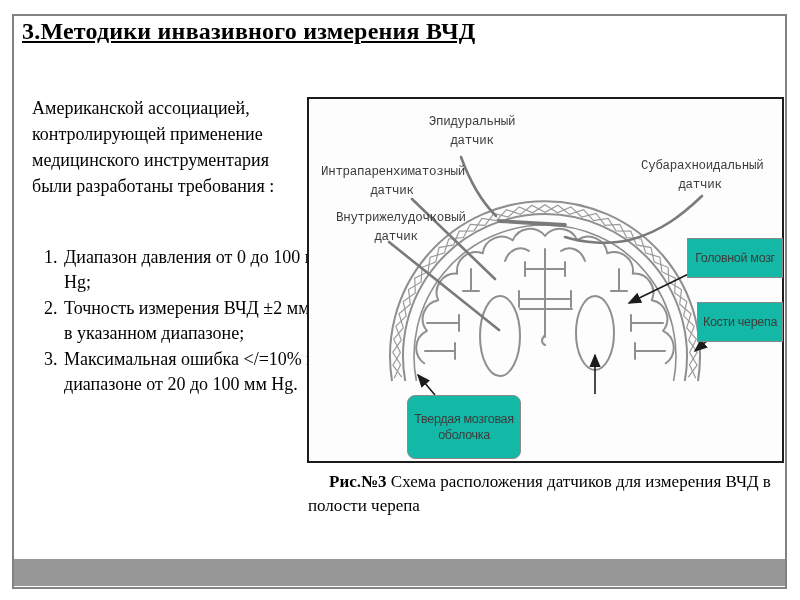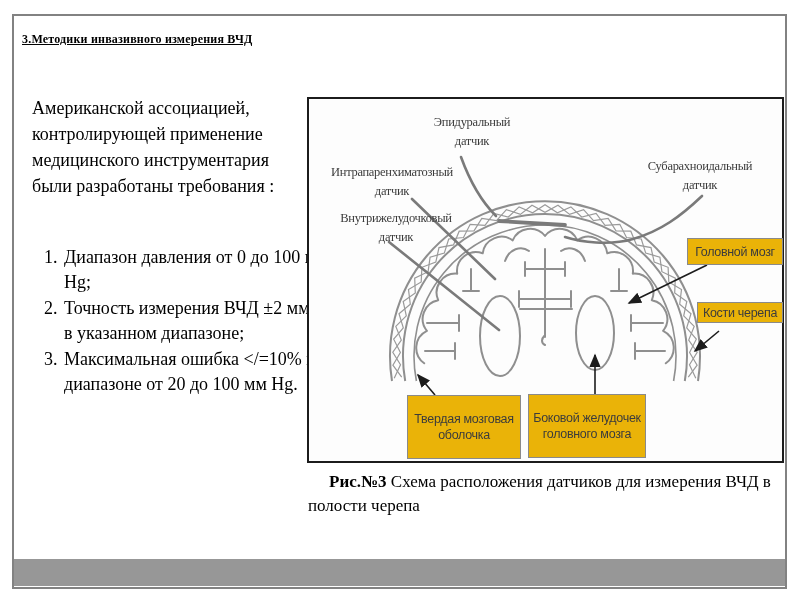--- a/index.html
+++ b/index.html
@@ -1,34 +1,34 @@
 <!DOCTYPE html>
 <html><head>
 <meta charset="utf-8">
 <style>
   html,body{margin:0;padding:0;overflow:hidden;}
   body{width:800px;height:600px;position:relative;background:#ffffff;
        font-family:"Liberation Serif",serif;color:#000;}
   .frame{position:absolute;left:12px;top:14px;width:771px;height:571px;
          border:2px solid #828282;background:#fff;}
-  .title{position:absolute;left:22px;top:18px;font-size:12px;font-weight:bold;
-         text-decoration:underline;letter-spacing:.2px;margin-top:14px;}
+  .title{position:absolute;left:22px;top:18px;font-size:24px;font-weight:bold;
+         text-decoration:underline;letter-spacing:.2px;}
   .intro{position:absolute;left:32px;top:95px;width:274px;font-size:18px;line-height:26px;}
   .reqs{position:absolute;left:32px;top:245px;width:278px;margin:0;padding:0 0 0 30px;
         font-size:18px;line-height:25px;list-style:decimal;}
   .reqs li{margin:0 0 1px 0;padding-left:2px;}
   .figure{position:absolute;left:307px;top:97px;width:473px;height:362px;
           border:2px solid #1c1c1c;background:#fdfdfd;}
   .figure svg{position:absolute;left:0;top:0;}
-  .flabel{position:absolute;font-family:Liberation Serif, serif;font-size:12.5px;
+  .flabel{position:absolute;font-family:Liberation Mono, monospace;font-size:12.5px;
           line-height:19px;color:#3c3c3c;text-align:center;letter-spacing:-.3px;}
   .blabel{position:absolute;font-family:"Liberation Sans",sans-serif;font-size:12.5px;
           line-height:16px;color:#3c3c3c;text-align:center;letter-spacing:-.3px;
-          border:1px solid #8a8a8a;background:#eab308;box-sizing:border-box;
-          display:flex;align-items:center;justify-content:center;padding:6px 3px;}
+          border:1px solid #8a8a8a;background:#14b8a6;box-sizing:border-box;
+          display:flex;align-items:center;justify-content:center;padding:19px 3px;}
   .caption{position:absolute;left:308px;top:470px;width:466px;font-size:17px;line-height:24px;}
   .caption .b{font-weight:bold;margin-left:21px;}
   .footer{position:absolute;left:14px;top:559px;width:771px;height:27px;background:#979797;}
   
   .sk{fill:none;stroke:#8f8f8f;stroke-width:2;}
   .skthin{fill:none;stroke:#8f8f8f;stroke-width:1.6;}
   .hatch{fill:none;stroke:#9a9a9a;stroke-width:1.2;}
   .sketch{fill:none;stroke:#8f8f8f;stroke-width:2;stroke-linecap:round;stroke-linejoin:round;}
   .vent{fill:#fdfdfd;stroke:#8f8f8f;stroke-width:2;}
   .sensor{fill:none;stroke:#7a7a7a;stroke-width:2.6;stroke-linecap:round;}
@@ -104,21 +104,20 @@
     </g>
   </svg>
 
   <div class="flabel" style="left:110px;top:14px;width:106px;">Эпидуральный датчик</div>
   <div class="flabel" style="left:12px;top:64px;width:142px;">Интрапаренхиматозный датчик</div>
   <div class="flabel" style="left:0px;top:110px;width:120px;padding-left:27px;">Внутрижелудочковый датчик</div>
   <div class="flabel" style="left:332px;top:58px;width:118px;">Субарахноидальный датчик</div>
 
   <div class="blabel" style="left:378px;top:139px;width:96px;height:27px;">Головной мозг</div>
   <div class="blabel" style="left:388px;top:203px;width:86px;height:21px;">Кости черепа</div>
-  <div class="blabel" style="left:98px;top:296px;width:114px;height:64px;">Твердая мозговая оболочка</div>
-  <div class="blabel" style="left:219px;top:295px;width:118px;height:64px;">Боковой желудочек головного мозга</div>
+  <div class="blabel" style="left:98px;top:296px;width:114px;height:64px;border-radius:8px;">Твердая мозговая оболочка</div>
 </div>
 
 <div class="caption">
   <span class="b">Рис.№3</span><span> Схема расположения датчиков для измерения ВЧД в полости черепа</span>
 </div>
 
 <div class="footer"></div>
 
 </body></html>

